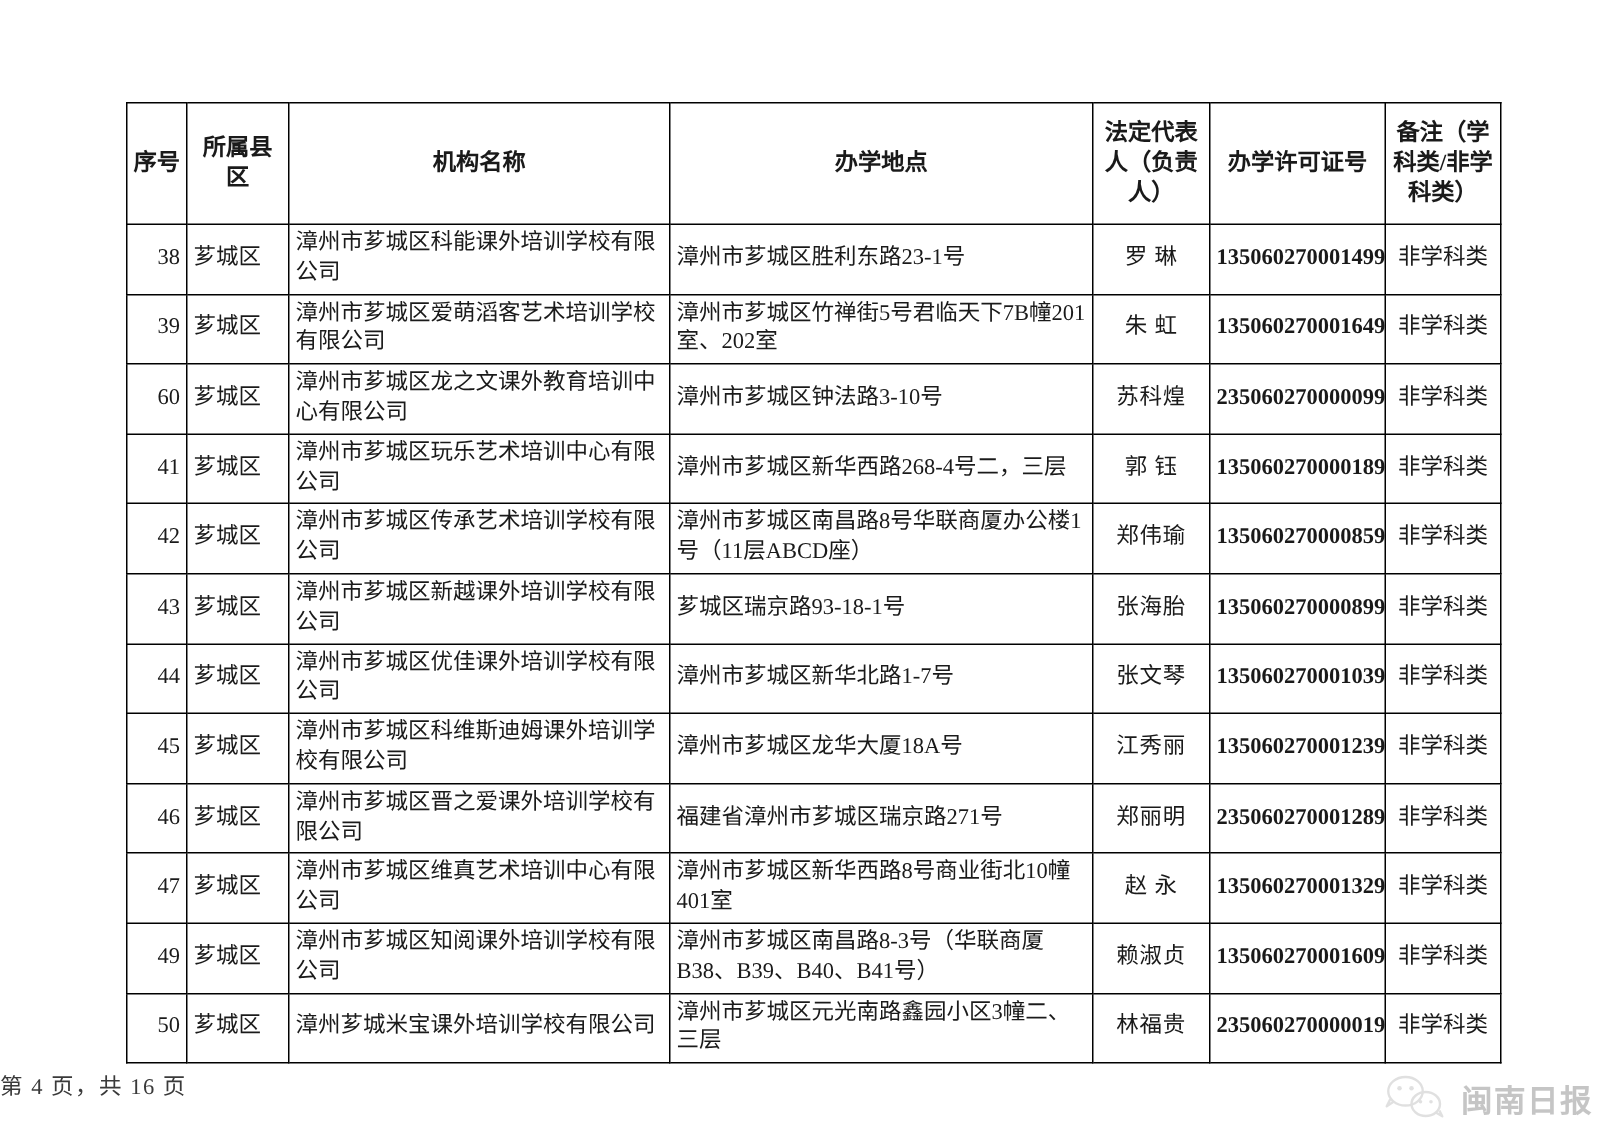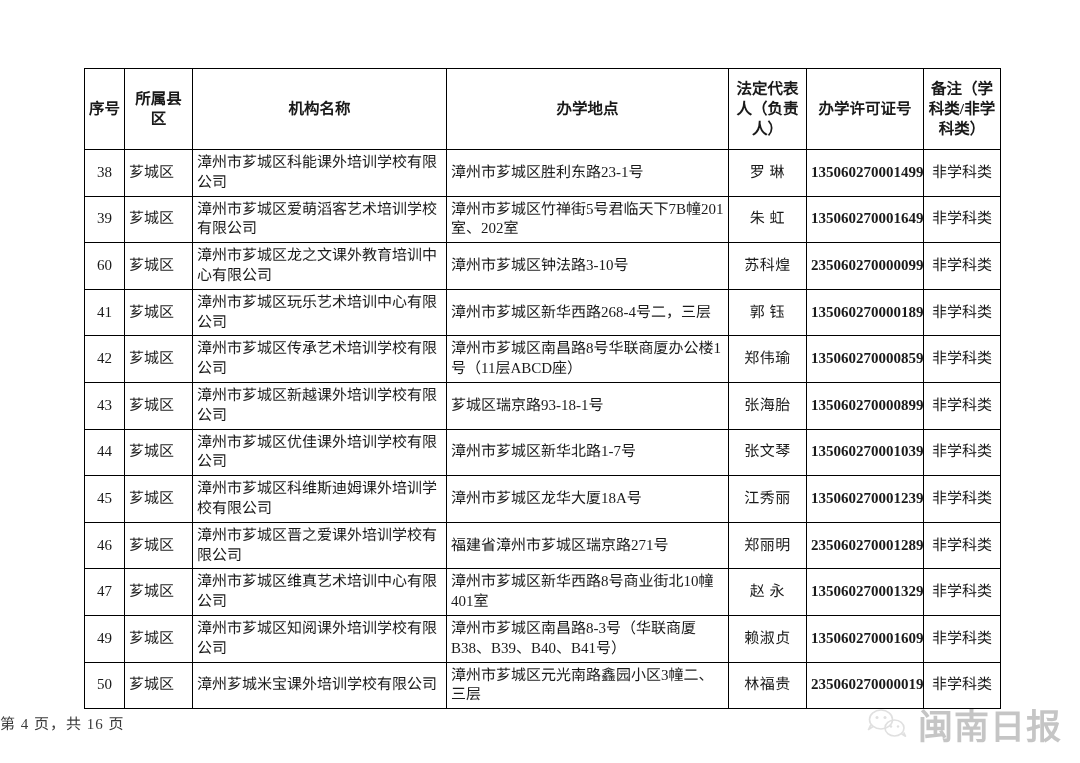--- a/index.html
+++ b/index.html
@@ -62,21 +62,21 @@
   
   col.c-index    { width: 40px;  }
   col.c-district { width: 68px;  }
   col.c-name     { width: 254px; }
   col.c-address  { width: 282px; }
   col.c-rep      { width: 78px;  }
   col.c-license  { width: 117px; }
   col.c-remark   { width: 77px;  }
 
   td.cell-index {
-    text-align: center;
+    text-align: right;
     font-family: "Liberation Serif", "DejaVu Serif", serif;
     font-size: 15px;
   }
   td.cell-district {
     text-align: left;
     white-space: nowrap;
   }
   td.cell-name {
     text-align: left;
     margin-left: 18px;
@@ -121,21 +121,21 @@
     position: absolute;
     right: 18px;
     bottom: 14px;
     display: flex;
     align-items: center;
     gap: 8px;
     opacity: 0.30;
     filter: grayscale(100%);
   }
   .watermark .wm-text {
-    font-size: 35px;
+    font-size: 21px;
     font-family: "Liberation Sans", "DejaVu Sans", sans-serif;
     font-weight: bold;
     color: #a21caf;
     letter-spacing: 1px;
   }
   .watermark svg { display: block; }
 </style>
 </head>
 <body>
 

